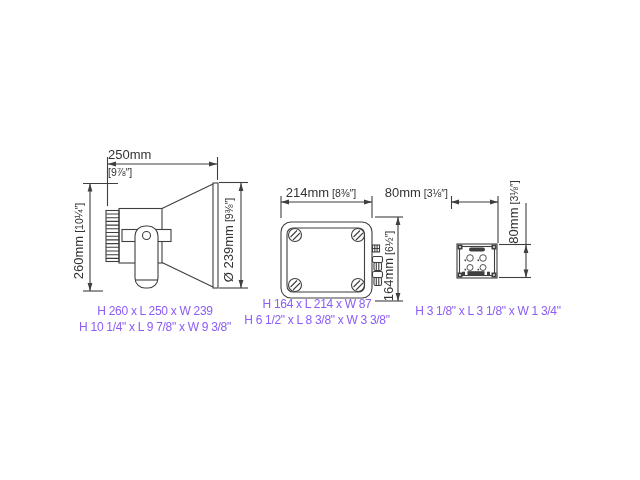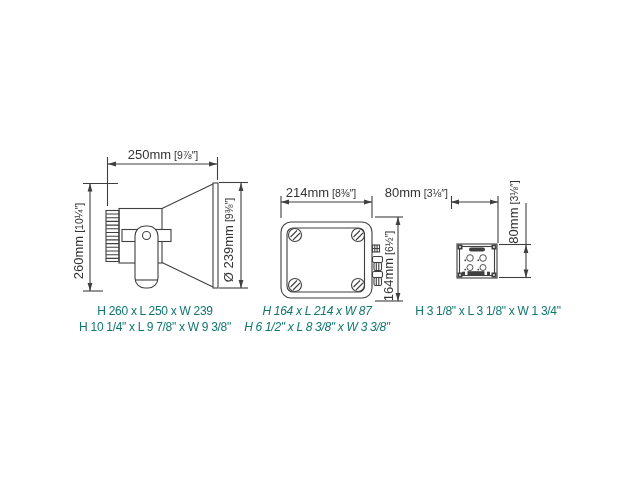--- a/index.html
+++ b/index.html
@@ -8,21 +8,21 @@
     overflow:hidden;font-family:"Liberation Sans","DejaVu Sans",sans-serif;
   }
   .lineart{position:absolute;left:0;top:0;}
   .dimlbl{
     position:absolute;display:flex;align-items:baseline;justify-content:center;gap:3px;
     font-size:13px;color:#333;white-space:nowrap;line-height:15px;
   }
   .dimlbl .inpart{font-size:10.5px;color:#333;}
   .rot{transform:rotate(-90deg);transform-origin:center center;}
   .caption{
-    position:absolute;text-align:center;color:#0f766e;font-size:12px;
+    position:absolute;text-align:center;color:#8b5cf6;font-size:12px;
     letter-spacing:-0.3px;line-height:15.5px;white-space:nowrap;
   }
 </style>
 </head>
 <body>
 
 <div class="screen">
 
   <svg class="lineart" width="640" height="480" viewBox="0 0 640 480">
     <g stroke="#3f3f3f" stroke-width="1.1" fill="none">
@@ -165,21 +165,21 @@
           <line x1="499" y1="277.5" x2="531" y2="277.5"></line>
           <line x1="526" y1="203" x2="526" y2="277.5"></line>
           <polygon points="526,245 523.6,253 528.4,253" fill="#3f3f3f" stroke="none"></polygon>
           <polygon points="526,277.5 523.6,269.5 528.4,269.5" fill="#3f3f3f" stroke="none"></polygon>
         </g>
       </g>
 
     </g>
   </svg>
 
-  <div class="dimlbl" style="left:108px;top:147px;width:110px;">
+  <div class="dimlbl" style="left:108px;top:147px;width:110px;flex-direction:column;">
     <span>250mm</span>
       <span class="inpart">[9⅞″]</span>
   </div>
 
   <div class="dimlbl rot" style="left:33px;top:233px;width:92px;height:16px;">
     <span>260mm</span>
       <span class="inpart">[10¼″]</span>
   </div>
 
   <div class="dimlbl rot" style="left:181px;top:232px;width:96px;height:16px;">
@@ -205,21 +205,21 @@
   <div class="dimlbl rot" style="left:482px;top:204px;width:64px;height:16px;">
     <span>80mm</span>
       <span class="inpart">[3⅛″]</span>
   </div>
 
   <div class="caption" style="left:30px;top:304px;width:250px;">
     <div>H 260 x L 250 x W 239</div>
     <div>H 10 1/4" x L 9 7/8" x W 9 3/8"</div>
   </div>
 
-  <div class="caption" style="left:212px;top:304px;width:210px;font-style:italic;">
+  <div class="caption" style="left:212px;top:297px;width:210px;">
     <div>H 164 x L 214 x W 87</div>
     <div>H 6 1/2" x L 8 3/8" x W 3 3/8"</div>
   </div>
 
   <div class="caption" style="left:382px;top:304px;width:212px;">
     <div>H 3 1/8" x L 3 1/8" x W 1 3/4"</div>
   </div>
 
 </div>
 

